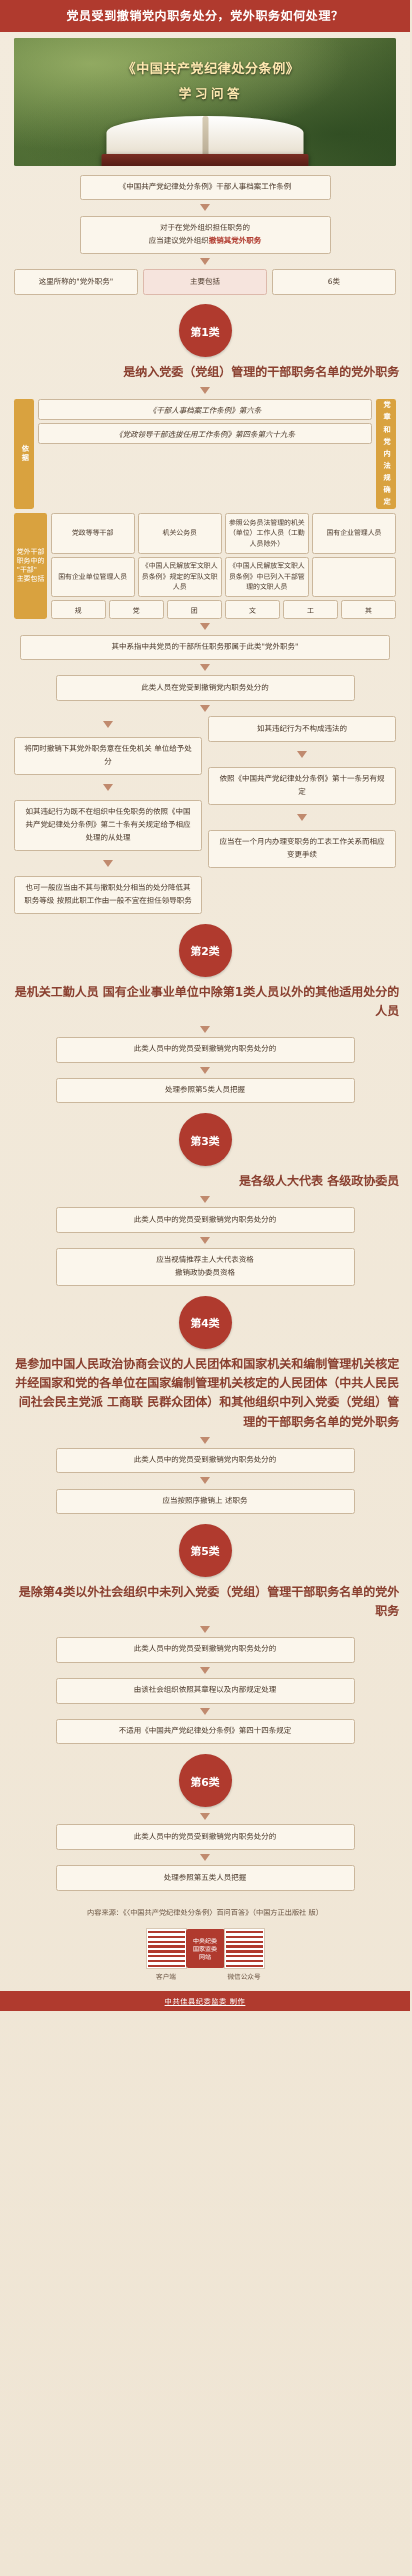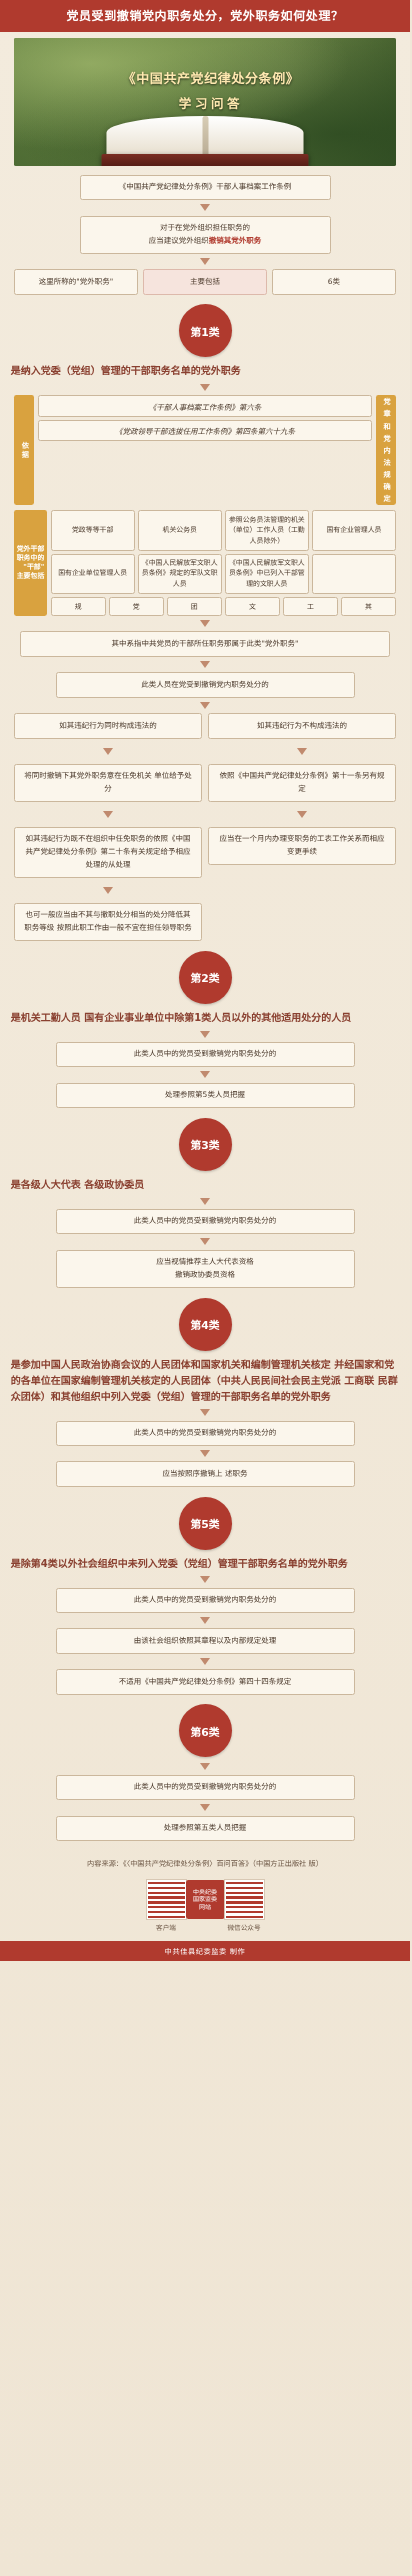--- a/index.html
+++ b/index.html
@@ -67,21 +67,21 @@
     border-radius: 2.4px;
   }
   .book .cover {
     position:absolute; left:-4.8px; right:-4.8px; bottom:0; height:14.3px;
     background: linear-gradient(#7a2d22, #4d1a12);
     border-radius: 1.8px;
     box-shadow: 0 1.8px 4.8px rgba(0,0,0,.5);
   }
   .hero-title {
     position: absolute;
-    top: 30px; left: 0; right: 0;
+    top: 20px; left: 0; right: 0;
     text-align: center;
     color: #ffe9b0;
     font-weight: bold;
     text-shadow: 0 1.2px 2.4px rgba(0,0,0,.7);
     padding-left: 12px;
   }
   .hero-title .l1 { font-size: 13px; letter-spacing: 0.6px; display:block; }
   .hero-title .l2 { font-size: 12.5px; letter-spacing: 3.6px; display:block; margin-top: 6px; }
 
   
@@ -115,21 +115,21 @@
   .section-badge {
     width: 53px; height: 53px; border-radius: 50%;
     background: #b03a2e;
     color: #fff;
     font-size: 10.8px; font-weight: bold;
     display: flex; align-items: center; justify-content: center;
     margin: 9.6px auto 6px auto;
     box-shadow: 0 1.2px 2.4px rgba(0,0,0,.2);
   }
   .section-sub {
-    text-align:left; font-size: 10px; color:#8a4030; font-weight:bold;
+    text-align:right; font-size: 12px; color:#8a4030; font-weight:bold;
     margin-bottom: 4.8px; line-height:1.6; padding: 0 10.8px;
   }
 
   
   .cat-row { display:flex; align-items:stretch; gap:3.6px; margin:0 auto; width:382px; }
   .cat-left, .cat-right {
     width: 20.3px;
     background: #d9a23f;
     color: #fff;
     border-radius: 2.4px;
@@ -145,22 +145,22 @@
   .cat-mid { flex: 1; display:flex; flex-direction:column; gap:3px;font-style:italic; }
   .cat-item {
     border: 0.6px solid #cbb79c; background:#fbf6ec; border-radius:2.4px;
     font-size: 7.5px; padding: 4.2px 4.8px; text-align:center; color:#4a382a;
   }
 
   
   .grid-row { display:flex; gap:3.6px; width:382px; margin: 4.8px auto 0 auto; align-items:stretch;}
   .grid-tag {
     width: 33px; background:#d9a23f; color:#fff; border-radius:2.4px;
-    font-size: 6.9px; font-weight:bold; display:flex; align-items:center;
-    justify-content:center; text-align:right; line-height:1.3; padding:2.4px;
+    font-size: 6.9px; font-weight:normal; display:flex; align-items:center;
+    justify-content:center; text-align:left; line-height:1.3; padding:2.4px;
   }
   .grid-body { flex:1; }
   .grid4 { display:grid; grid-template-columns: repeat(4, 1fr); gap:3px; }
   .cell {
     border:0.6px solid #cbb79c; background:#fbf6ec; border-radius:2.4px;
     font-size:6.9px; line-height:1.5; padding:3.6px 2.4px; text-align:center;
     color:#4a382a; display:flex; align-items:center; justify-content:center;
     min-height: 31px;
   }
   .grid6 { display:grid; grid-template-columns: repeat(6, 1fr); gap:3px; margin-top:3px; }
@@ -191,21 +191,21 @@
   .qr {
     width: 39px; height: 39px; background:
       repeating-linear-gradient(0deg,#b03a2e 0 2.4px, #fff 2.4px 4.8px),
       repeating-linear-gradient(90deg,#b03a2e 0 2.4px, rgba(255,255,255,0) 2.4px 4.8px);
     border: 1.8px solid #fff;
     outline: 0.6px solid #d8c8b4;
   }
   .qr-cap { font-size: 6.6px; color:#6b5543; margin-top:3px; }
   .footer-bar {
     margin-top: 9.6px;
-    background:#b03a2e; color:#fff; font-size:7.2px; padding:4.8px 0; letter-spacing:0.6px;
+    background:#b03a2e; color:#fff; font-size:7.2px; padding:4.8px 0; letter-spacing:0.6px;text-decoration:underline;
   }
   .badge-mini {
     width:39px; height:39px; border-radius:2.4px; background:#b03a2e; color:#fff;
     font-size:6px; display:flex; align-items:center; justify-content:center;
     text-align:center; line-height:1.3; padding:2.4px;
   }
   .spacer-14 { height:8.4px; }
 </style>
 </head>
 <body>
@@ -295,21 +295,20 @@
 
   <div class="arrow-down"></div>
   <div class="wrap">
     <div class="box wide">其中系指中共党员的干部所任职务那属于此类"党外职务"</div>
     <div class="arrow-down"></div>
     <div class="box mid">此类人员在党受到撤销党内职务处分的</div>
     <div class="arrow-down"></div>
 
     <div class="two-col">
       <div class="col">
-        <div class="box">如其违纪行为同时构成违法的</div>
         <div class="arrow-down"></div>
         <div class="box">将同时撤销下其党外职务意在任免机关 单位给予处分</div>
         <div class="arrow-down"></div>
         <div class="box">如其违纪行为既不在组织中任免职务的依照《中国共产党纪律处分条例》第二十条有关规定给予相应处理的从处理</div>
         <div class="arrow-down"></div>
         <div class="box">也可一般应当由不其与撤职处分相当的处分降低其职务等级 按照此职工作由一般不宜在担任领导职务</div>
       </div>
       <div class="col">
         <div class="box">如其违纪行为不构成违法的</div>
         <div class="arrow-down"></div>

